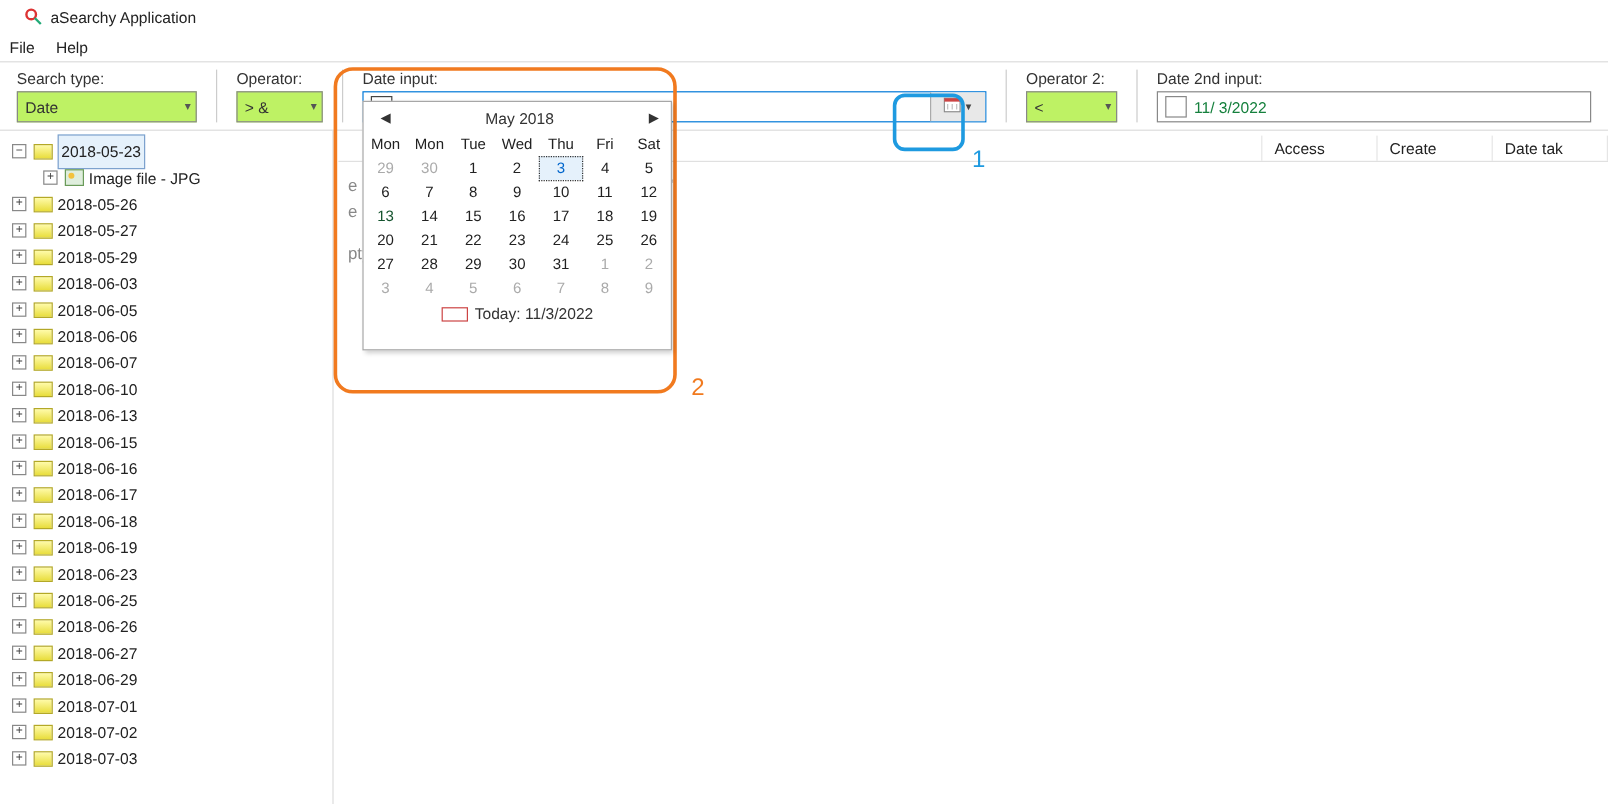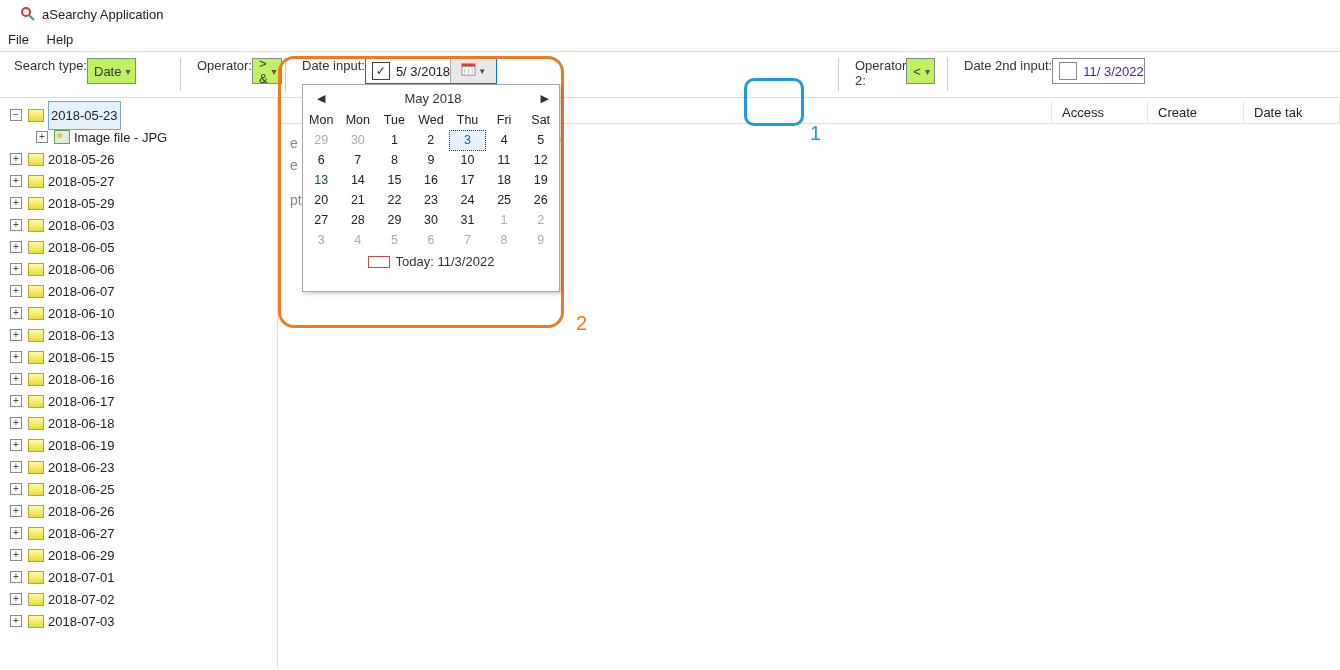--- a/index.html
+++ b/index.html
@@ -6,21 +6,21 @@
 body { font-family: "Segoe UI", Tahoma, sans-serif; font-size: 13px; color: #333; background: #fff; width: 1340px; height: 670px; overflow: hidden; }
 
 .titlebar { display: flex; align-items: center; padding: 4px 20px; height: 28px; }
 .titlebar .app-icon { width: 16px; height: 16px; margin-right: 6px; }
 .titlebar .title { font-size: 13px; color: #222; }
 
 .menubar { padding: 4px 8px; font-size: 13px; color: #222; }
 .menubar span { margin-right: 14px; cursor: default; }
 
 .toolbar-row { display: flex; align-items: flex-start; border-top: 1px solid #ddd; border-bottom: 1px solid #ddd; padding: 6px 14px 6px 14px; gap: 14px; background: #fff; }
-.group { display: flex; flex-direction: row; }
+.group { display: flex; flex-direction: column; }
 .group .label { font-size: 13px; color: #333; margin-bottom: 3px; }
 .select-box { display: flex; align-items: center; border: 1px solid #888; background: #bef264; height: 26px; padding: 0 4px 0 6px; }
 .select-box .chev { margin-left: auto; font-size: 10px; color: #555; padding-left: 4px; }
 .sep { width: 1px; background: #ccc; align-self: stretch; margin: 0 2px; }
 
 .date-group { flex: 0 0 520px; position: relative; }
 .date-input-wrap { display: flex; align-items: center; border: 1px solid #0078d7; height: 26px; background: #fff; }
 .date-input-wrap .check { width: 18px; height: 18px; margin: 0 6px; border: 1px solid #444; display: flex; align-items: center; justify-content: center; font-size: 12px; }
 .date-input-wrap .val { flex: 1; font-size: 13px; color: #222; }
 .date-input-wrap .cal-btn { width: 46px; height: 100%; border-left: 1px solid #aaa; display: flex; align-items: center; justify-content: center; gap: 2px; background: #e8e8e8; }
@@ -214,21 +214,21 @@
       <span class="chev">▾</span>
     </div>
   </div>
 
   <div class="sep"></div>
 
   <div class="group date2-group" style="flex:1">
     <span class="label">Date 2nd input:</span>
     <div class="date-input-wrap">
       <span class="check" style="border-color:#888"></span>
-      <span class="val" style="color:#4c1d95">11/ 3/2022</span>
+      <span class="val" style="color:#15803d">11/ 3/2022</span>
     </div>
   </div>
 </div>
 
 <div class="content-area">
   <div class="tree-panel" id="tree-panel">
       <div class="tree-node selected">
         <span class="toggle">−</span>
         <span class="folder-icon"></span>
         <span class="label-txt">2018-05-23</span>

